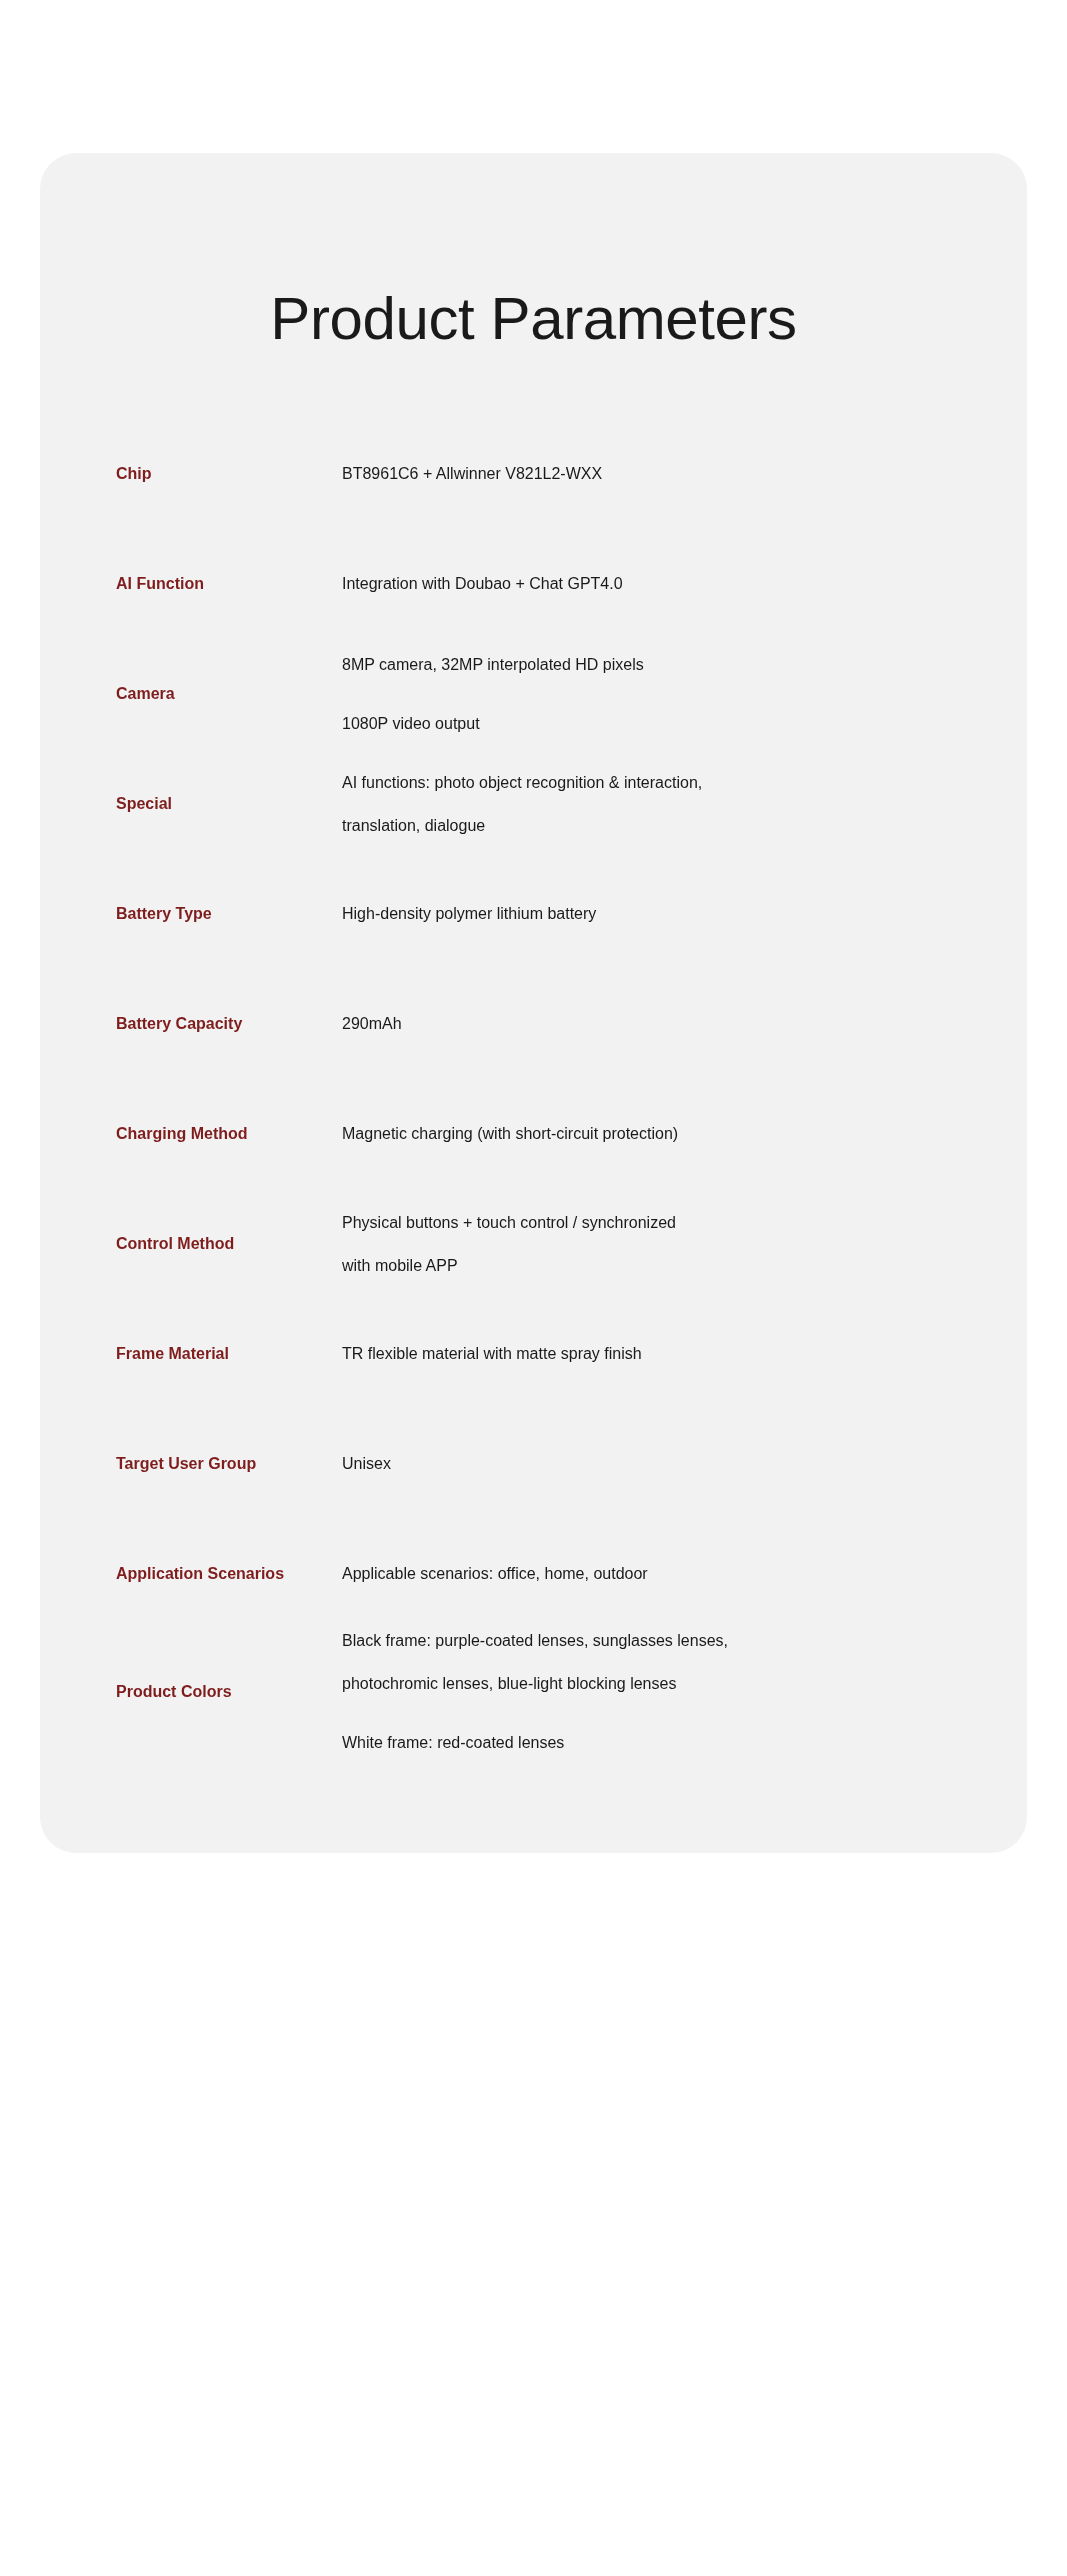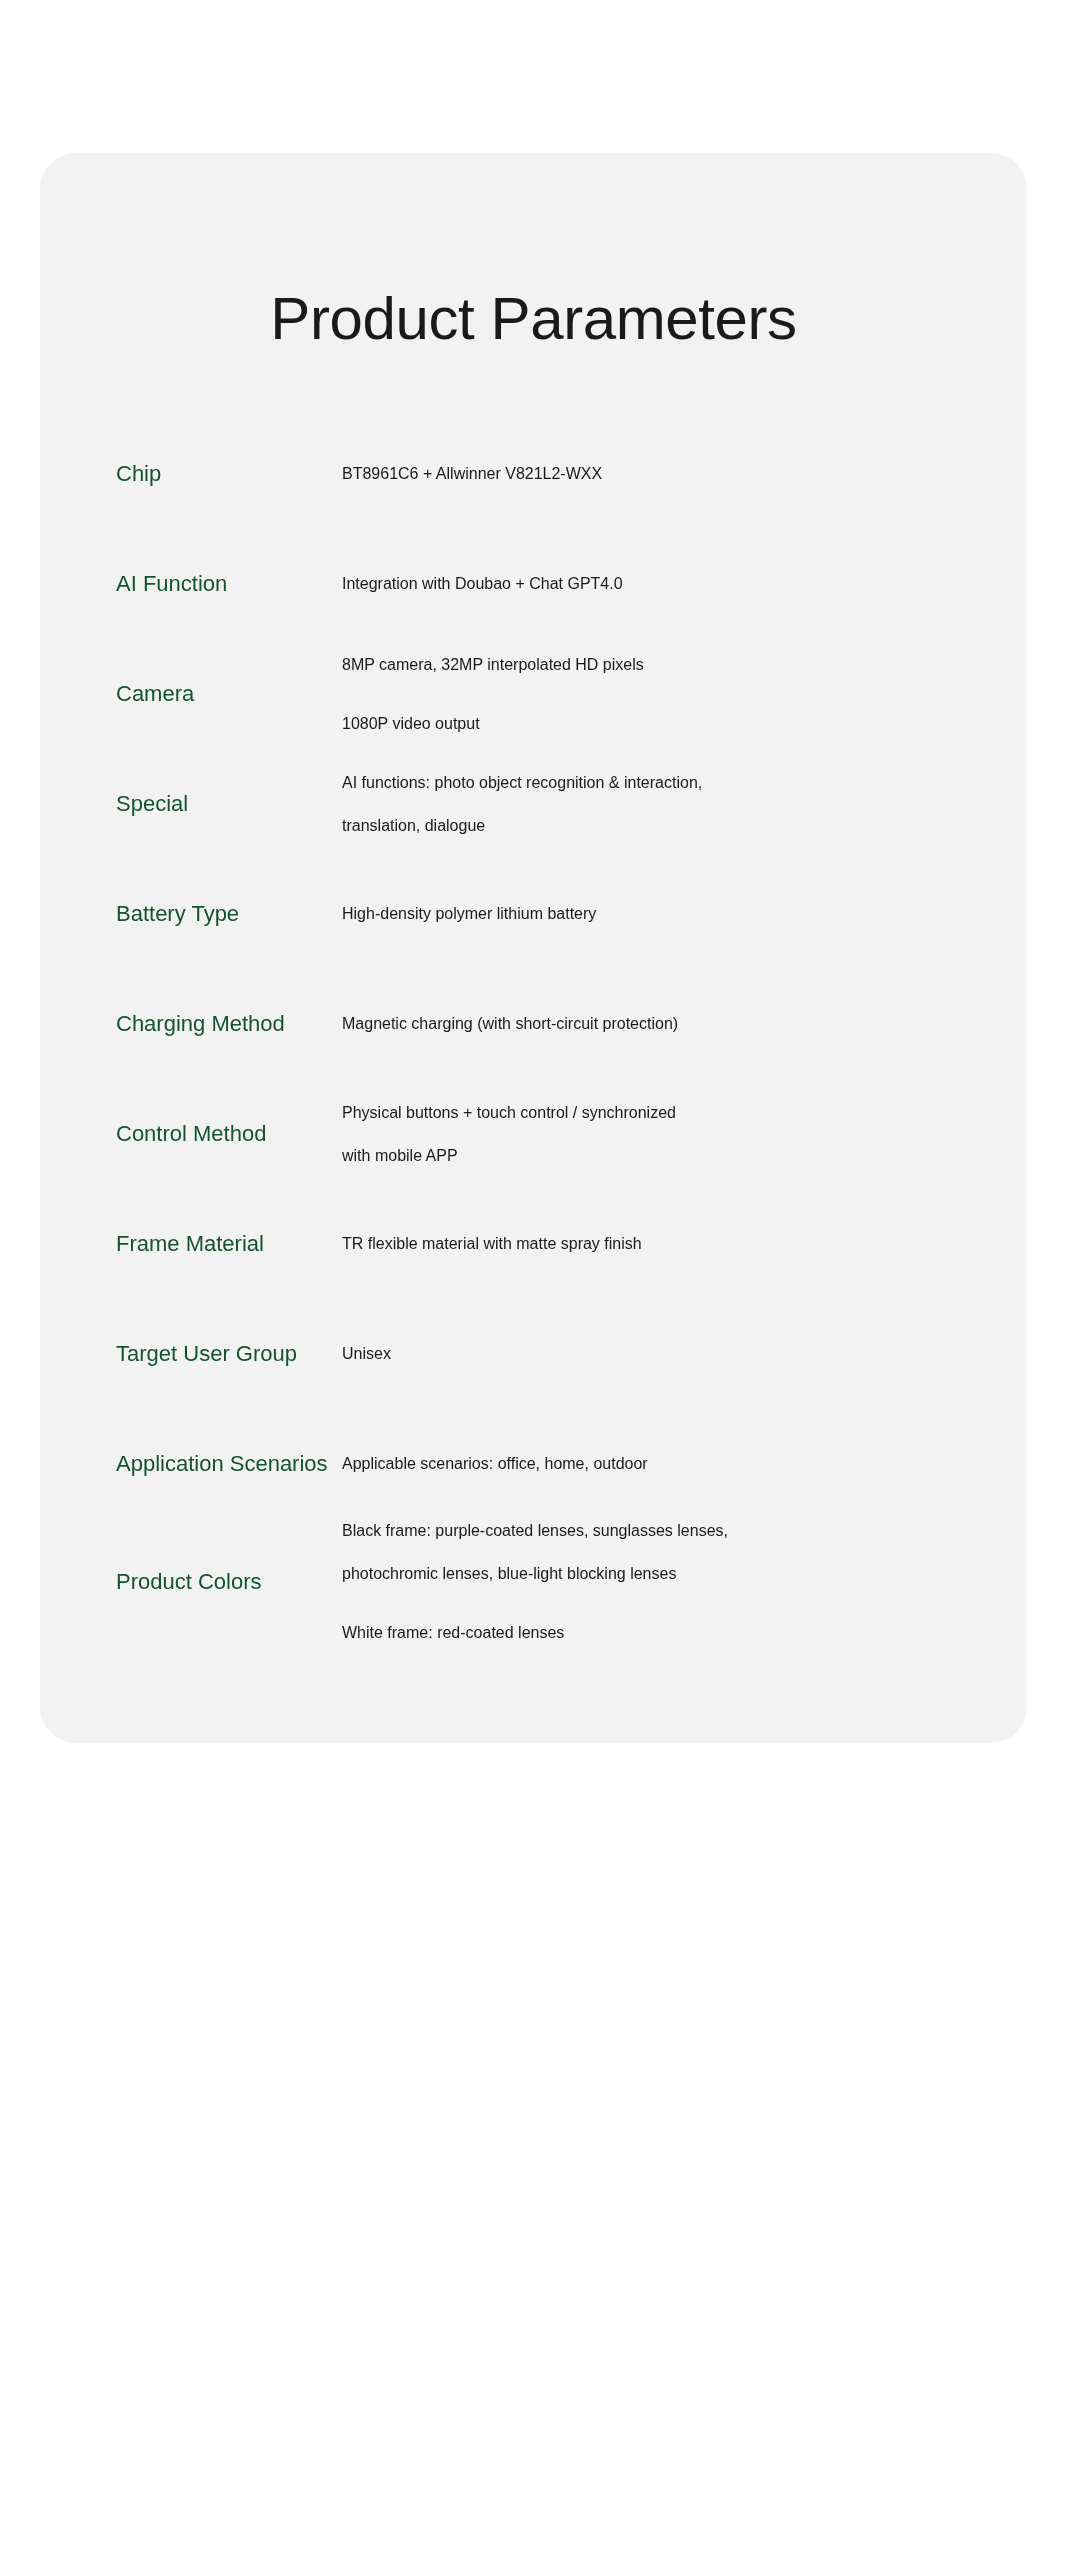--- a/index.html
+++ b/index.html
@@ -39,23 +39,23 @@
   .spec-table {
     width: 100%;
     border-collapse: collapse;
   }
   .spec-row {
     vertical-align: top;
   }
   .spec-label {
     width: 302px;
     padding: 0 0 0 76px;
-    font-size: 22px;
-    color: #14532d;
-    font-weight: 400;
+    font-size: 16px;
+    color: #7f1d1d;
+    font-weight: 700;
     line-height: 1.35;
     vertical-align: middle;
     height: 110px;
     box-sizing: border-box;
     white-space: nowrap;
   }
   .spec-value {
     padding: 0 71px 0 0;
     font-size: 16px;
     color: #1a1a1a;
@@ -109,20 +109,26 @@
               <span class="line">translation, dialogue</span>
             </td>
           </tr>
           <tr class="spec-row">
             <td class="spec-label">Battery Type</td>
             <td class="spec-value">
               <span class="line">High-density polymer lithium battery</span>
             </td>
           </tr>
           <tr class="spec-row">
+            <td class="spec-label">Battery Capacity</td>
+            <td class="spec-value">
+              <span class="line">290mAh</span>
+            </td>
+          </tr>
+          <tr class="spec-row">
             <td class="spec-label">Charging Method</td>
             <td class="spec-value">
               <span class="line">Magnetic charging (with short-circuit protection)</span>
             </td>
           </tr>
           <tr class="spec-row">
             <td class="spec-label">Control Method</td>
             <td class="spec-value">
               <span class="line">Physical buttons + touch control / synchronized</span>
               <span class="line">with mobile APP</span>

